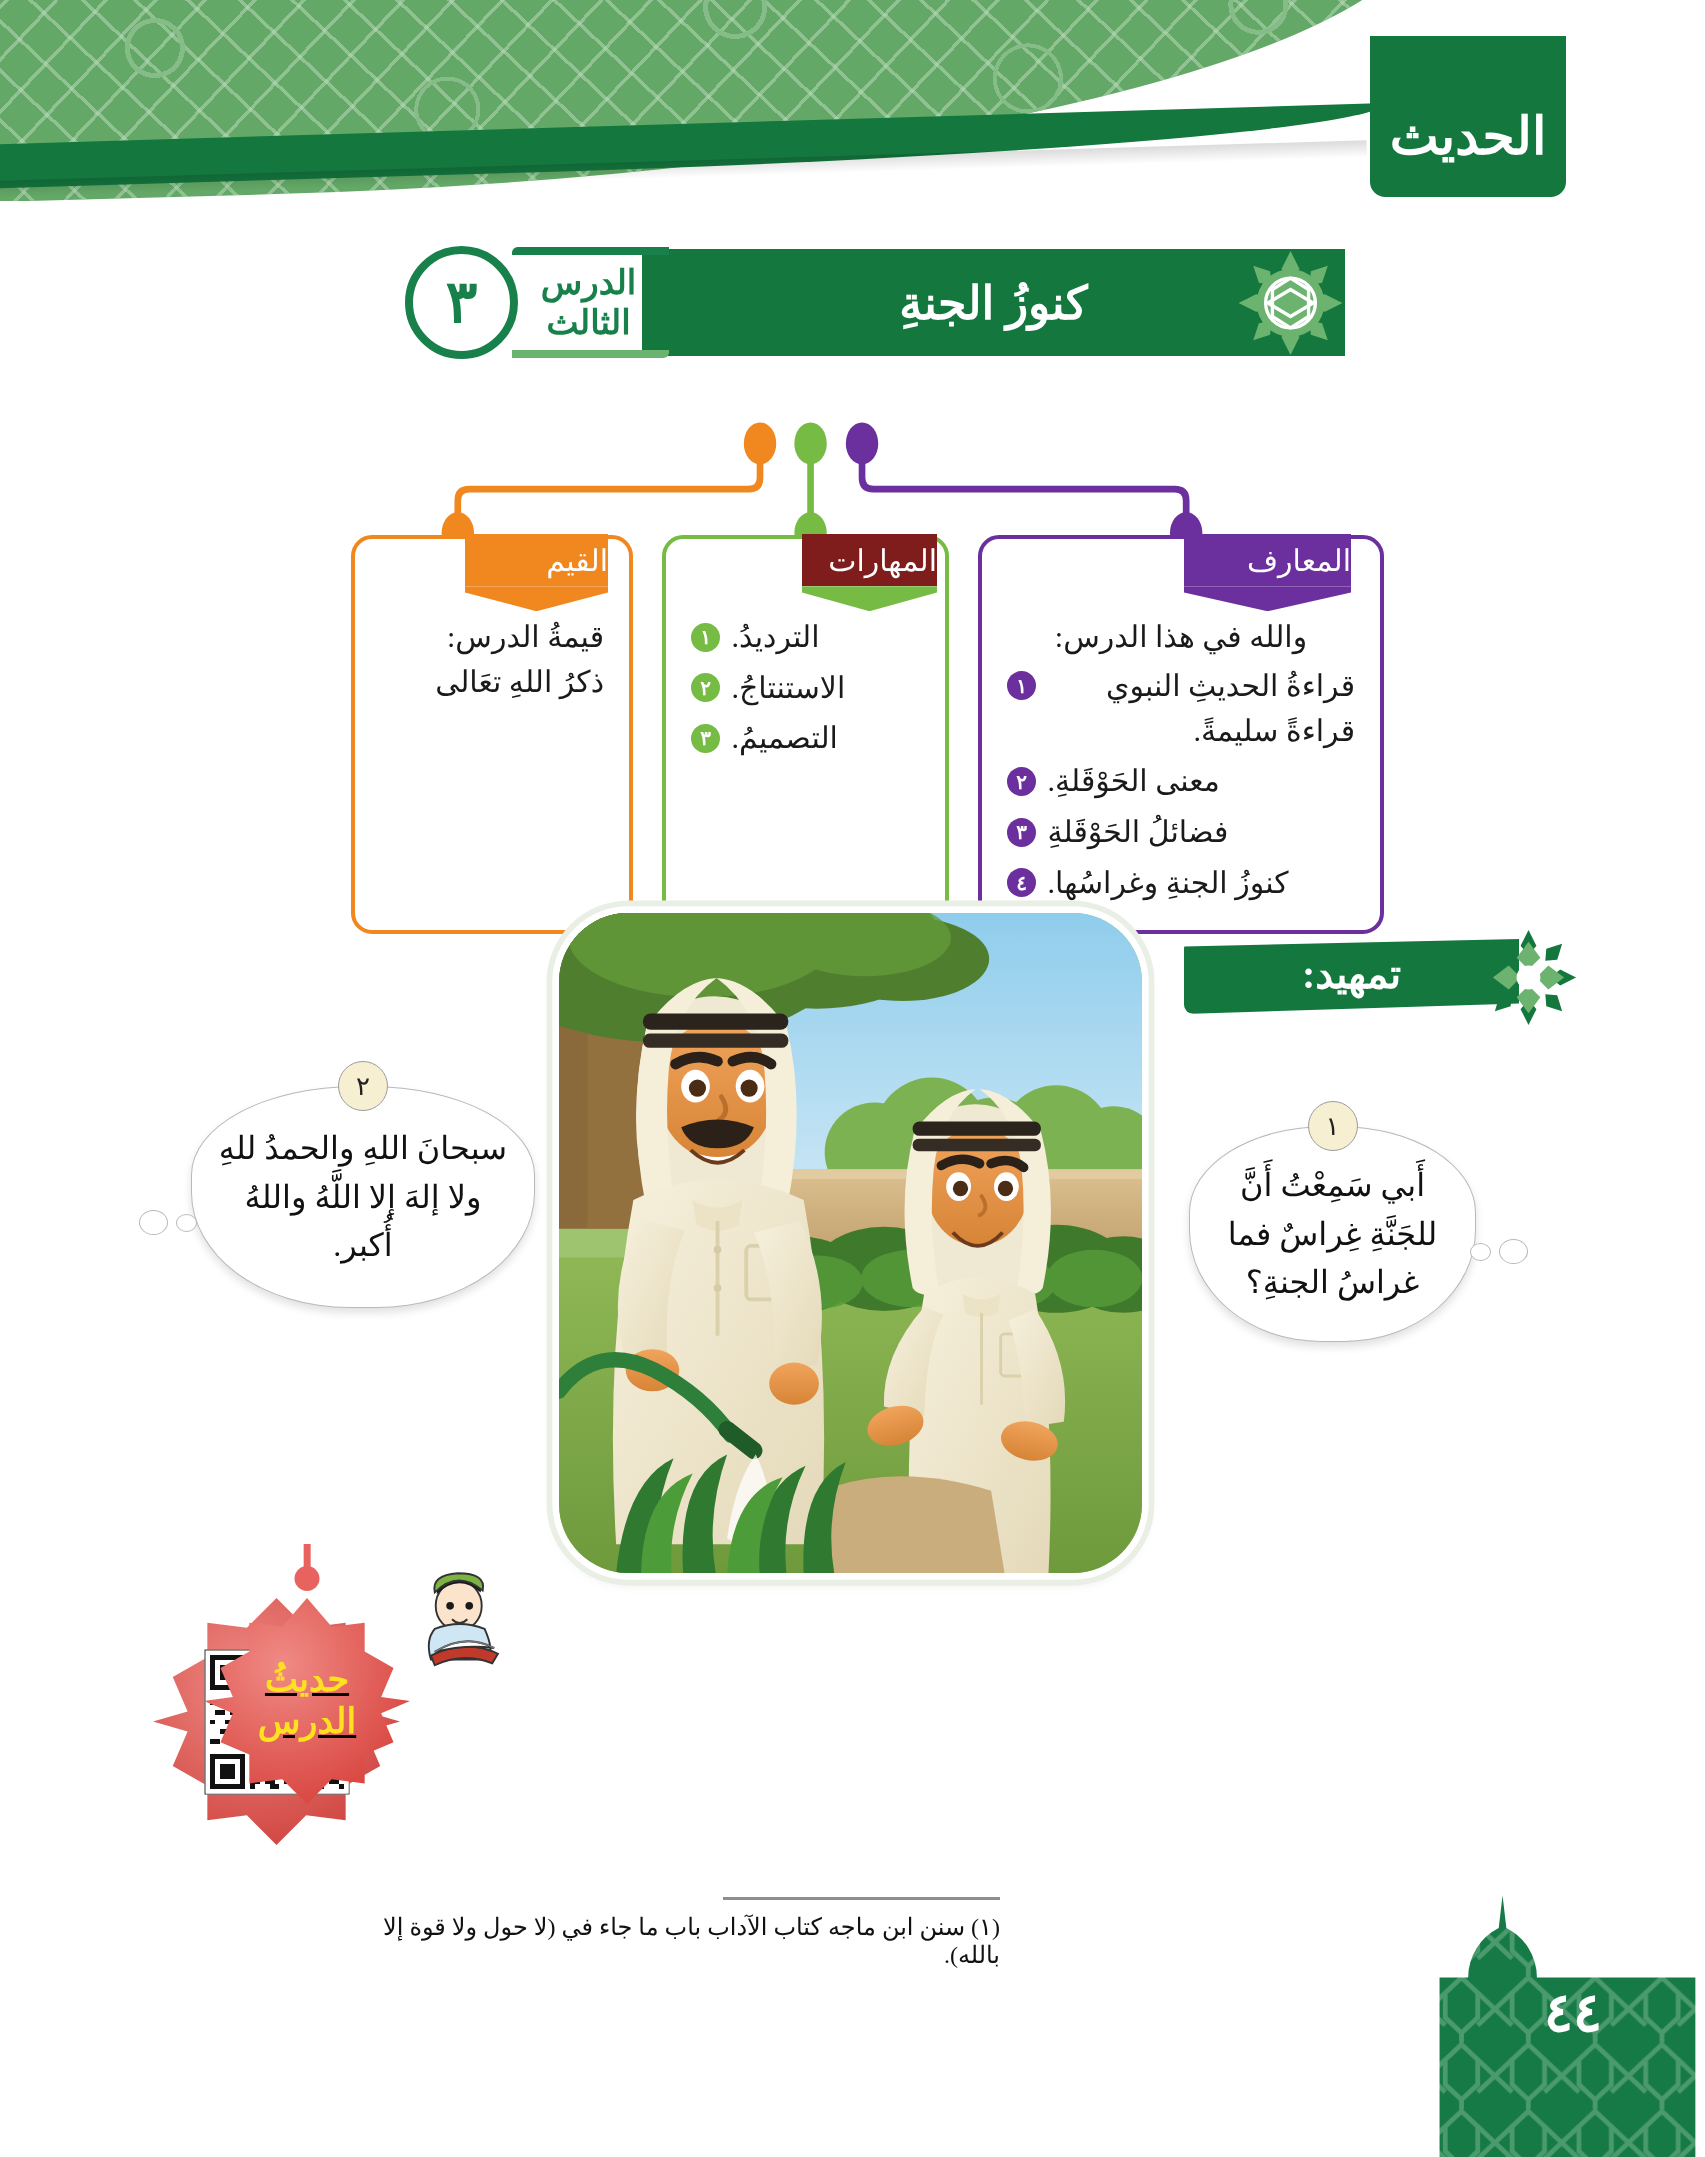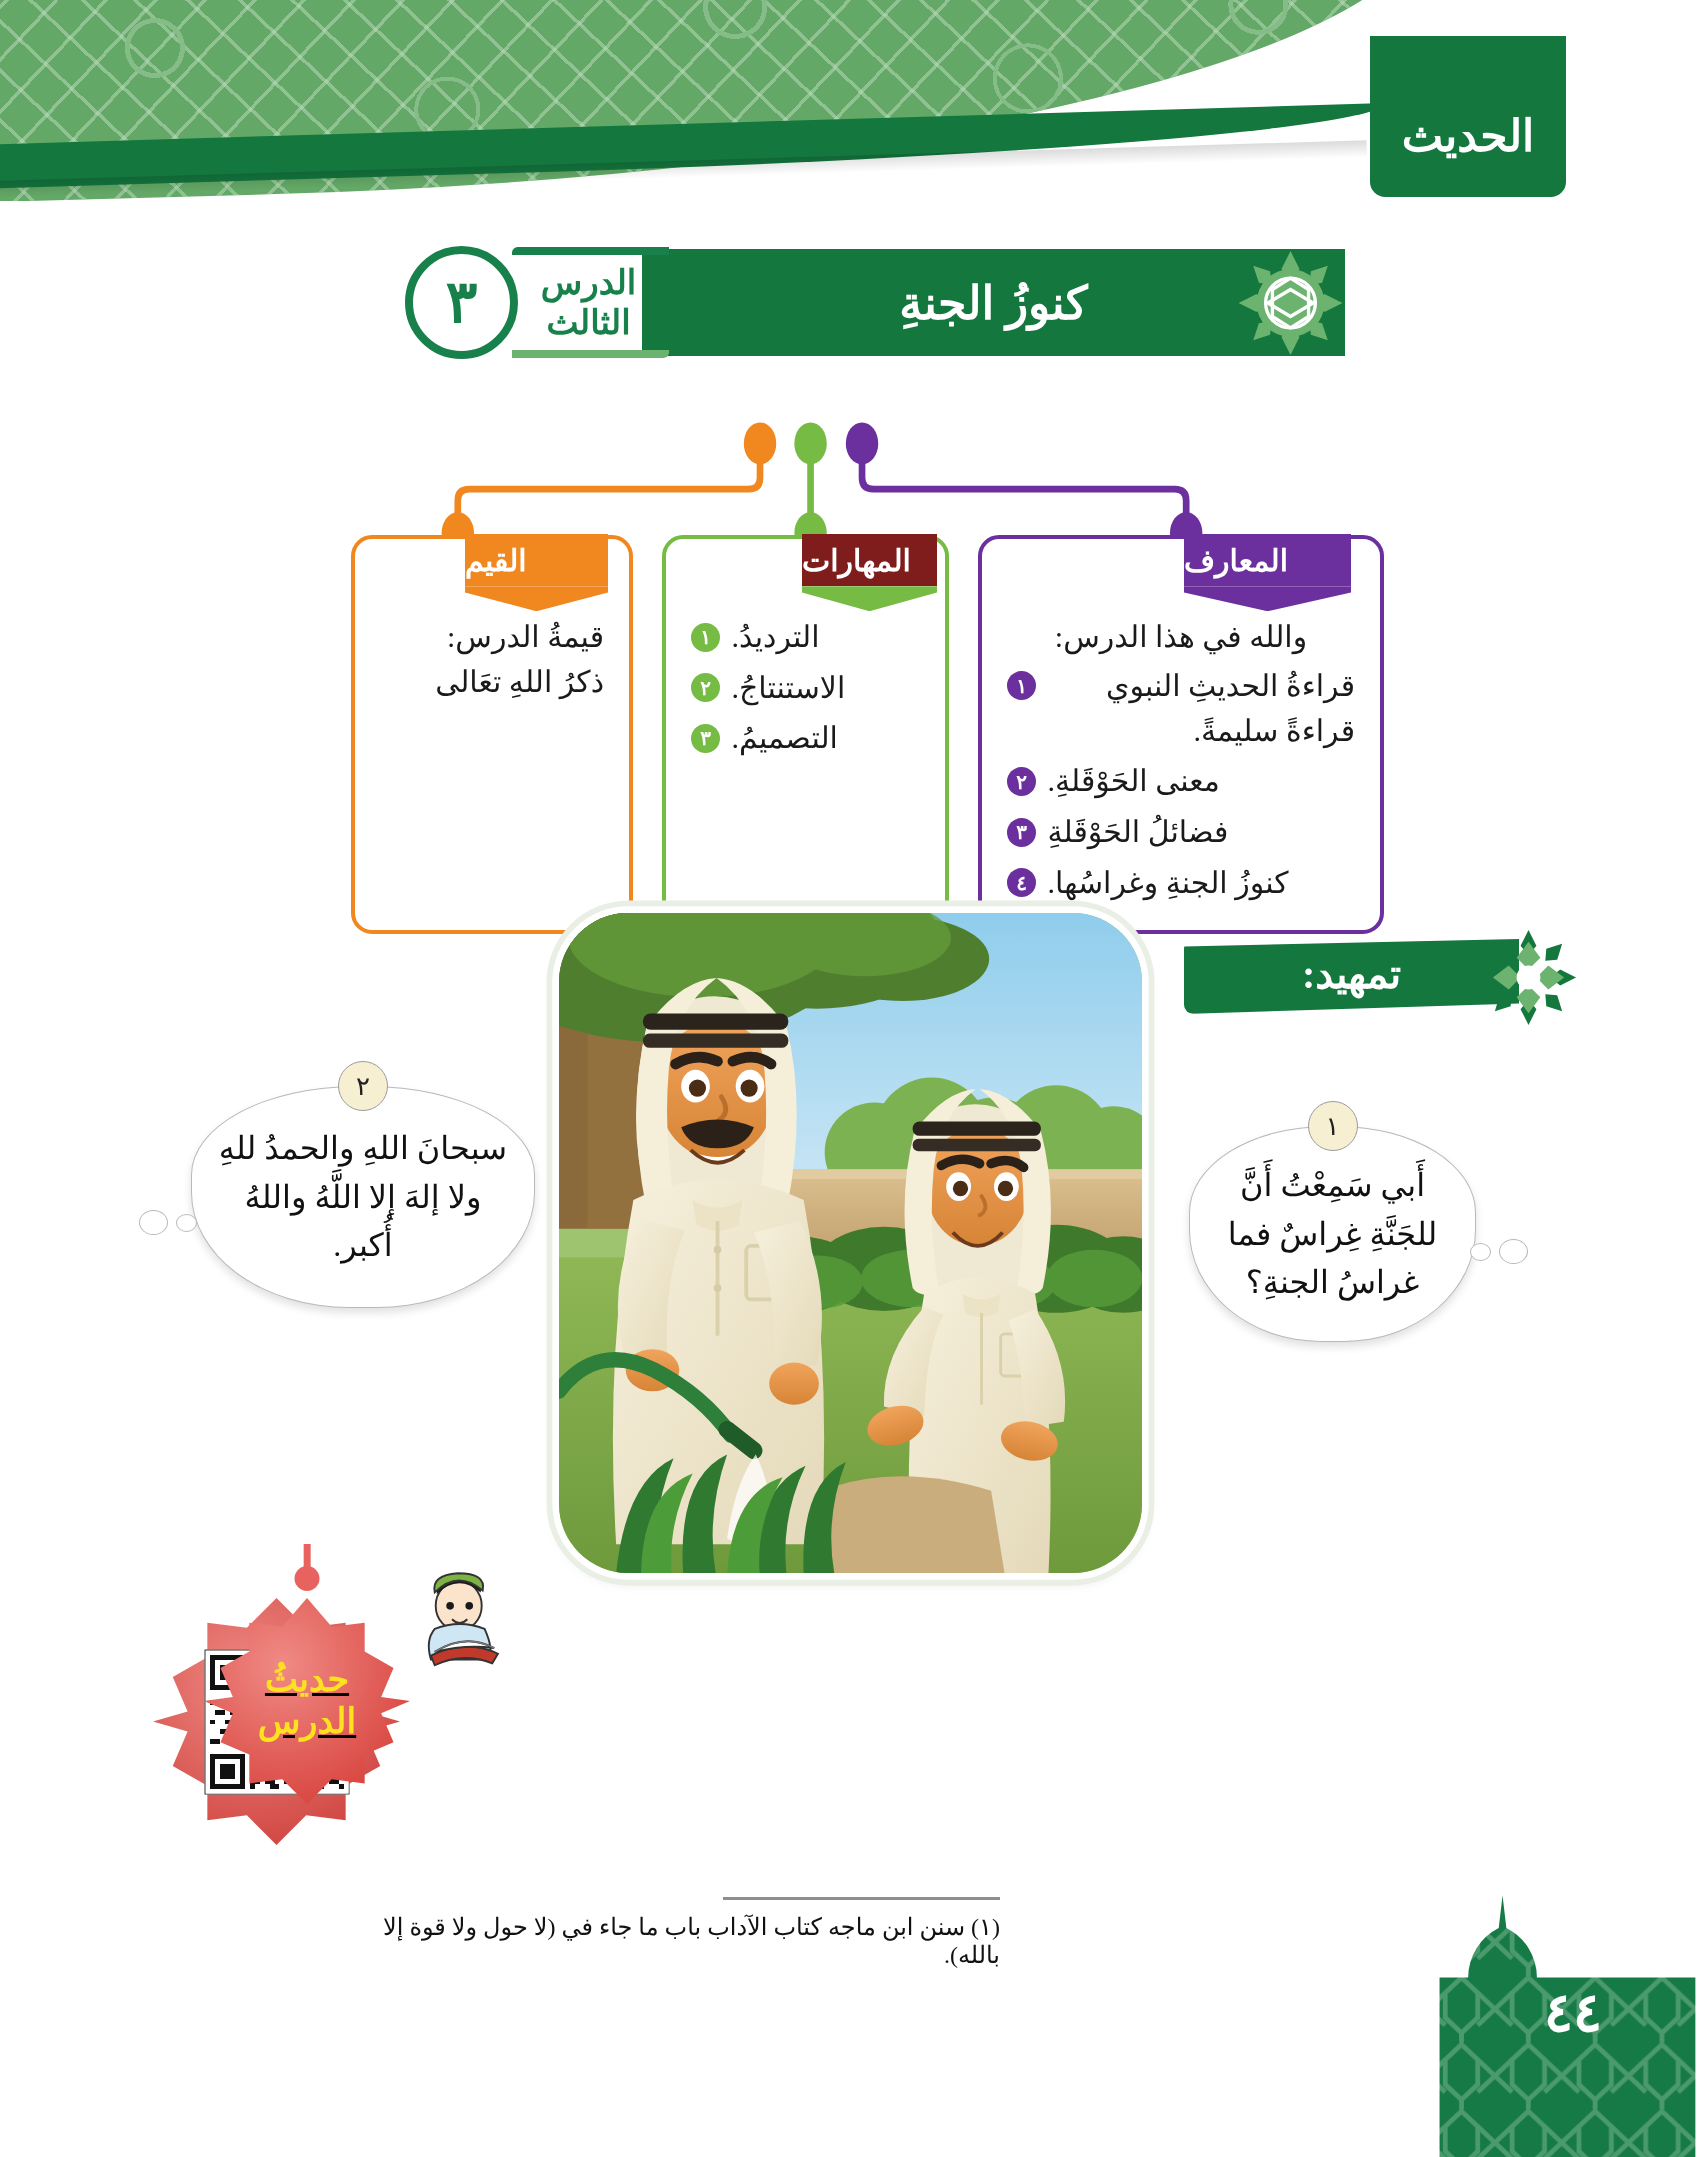--- a/index.html
+++ b/index.html
@@ -45,21 +45,21 @@
   }
 
   
   .header-tab{
     position:absolute; right:139px; top:36px; width:196px; height:161px;
     background:#13773e; border-radius:0 0 15.3px 15.3px;
     display:flex; align-items:center; justify-content:center;
     z-index:6;
   }
   .header-tab span{
-    color:#fff; font-size:44px; font-weight:700; letter-spacing:1px;
+    color:#fff; font-size:52px; font-weight:700; letter-spacing:1px;
     transform: translateY(19px);
   }
 
   
   .title-row{ position:absolute; right:339px; top:245px; display:flex; align-items:center; z-index:4; }
   .lesson-circle{
     position:relative; width:113px; height:113px; border-radius:50%;
     border:8.6px solid #18804a; display:flex; align-items:center; justify-content:center;
     background:#fff; flex:0 0 auto; z-index:3;
   }
@@ -88,22 +88,22 @@
   }
 
   
   .connectors{ position:absolute; left:0; top:411px; width:1705px; height:143px; z-index:2; }
 
   
   .boxes{ position:absolute; right:321px; top:535px; display:flex; gap:0; z-index:3; }
   .obox{ position:relative; border:4.8px solid; border-radius:21px; background:#fff; }
   .obox .tag{
     position:absolute; top:-4.8px; right:29px; width:167px; height:52px;
-    display:flex; align-items:center; justify-content:flex-end;
-    color:#fff; font-size:30px; font-weight:700;
+    display:flex; align-items:center; justify-content:flex-start;
+    color:#fff; font-size:30px; font-weight:400;
   }
   .obox .tag::after{
     content:""; position:absolute; left:0; right:0; top:100%; height:25px;
     clip-path: polygon(0 0, 100% 0, 100% 25%, 50% 100%, 0 25%);
   }
   .obox .body{ padding:75px 25px 19px 25px; font-size:30px; line-height:1.5; color:#1a1a1a; }
   .obox .lead{ text-align:center; margin-bottom:3.8px; }
   .olist{ list-style:none; }
   .olist li{ display:flex; align-items:flex-start; justify-content:flex-end; gap:11.5px; margin-bottom:5.7px; }
   .olist li .txt{ text-align:right; }

